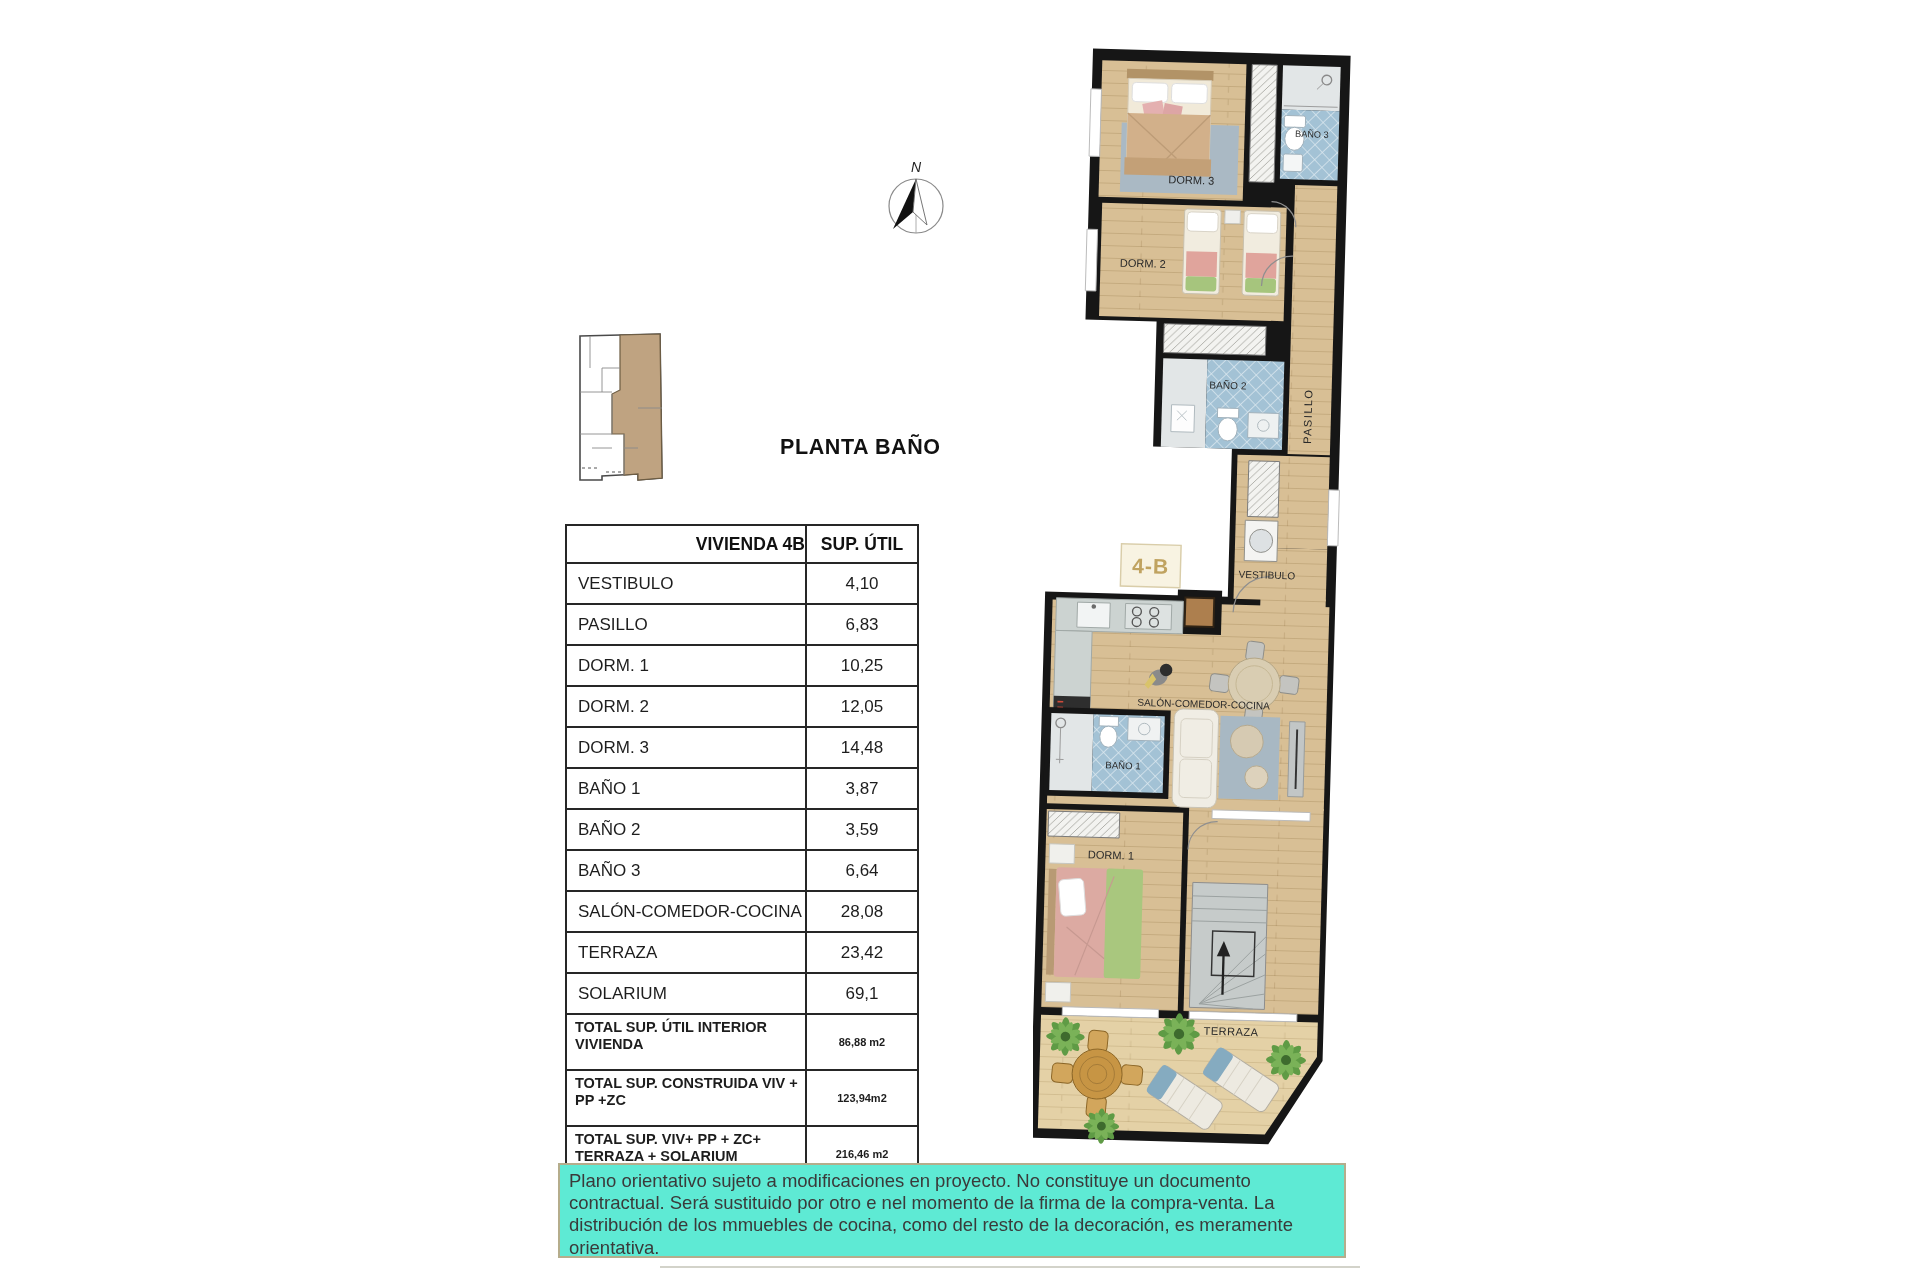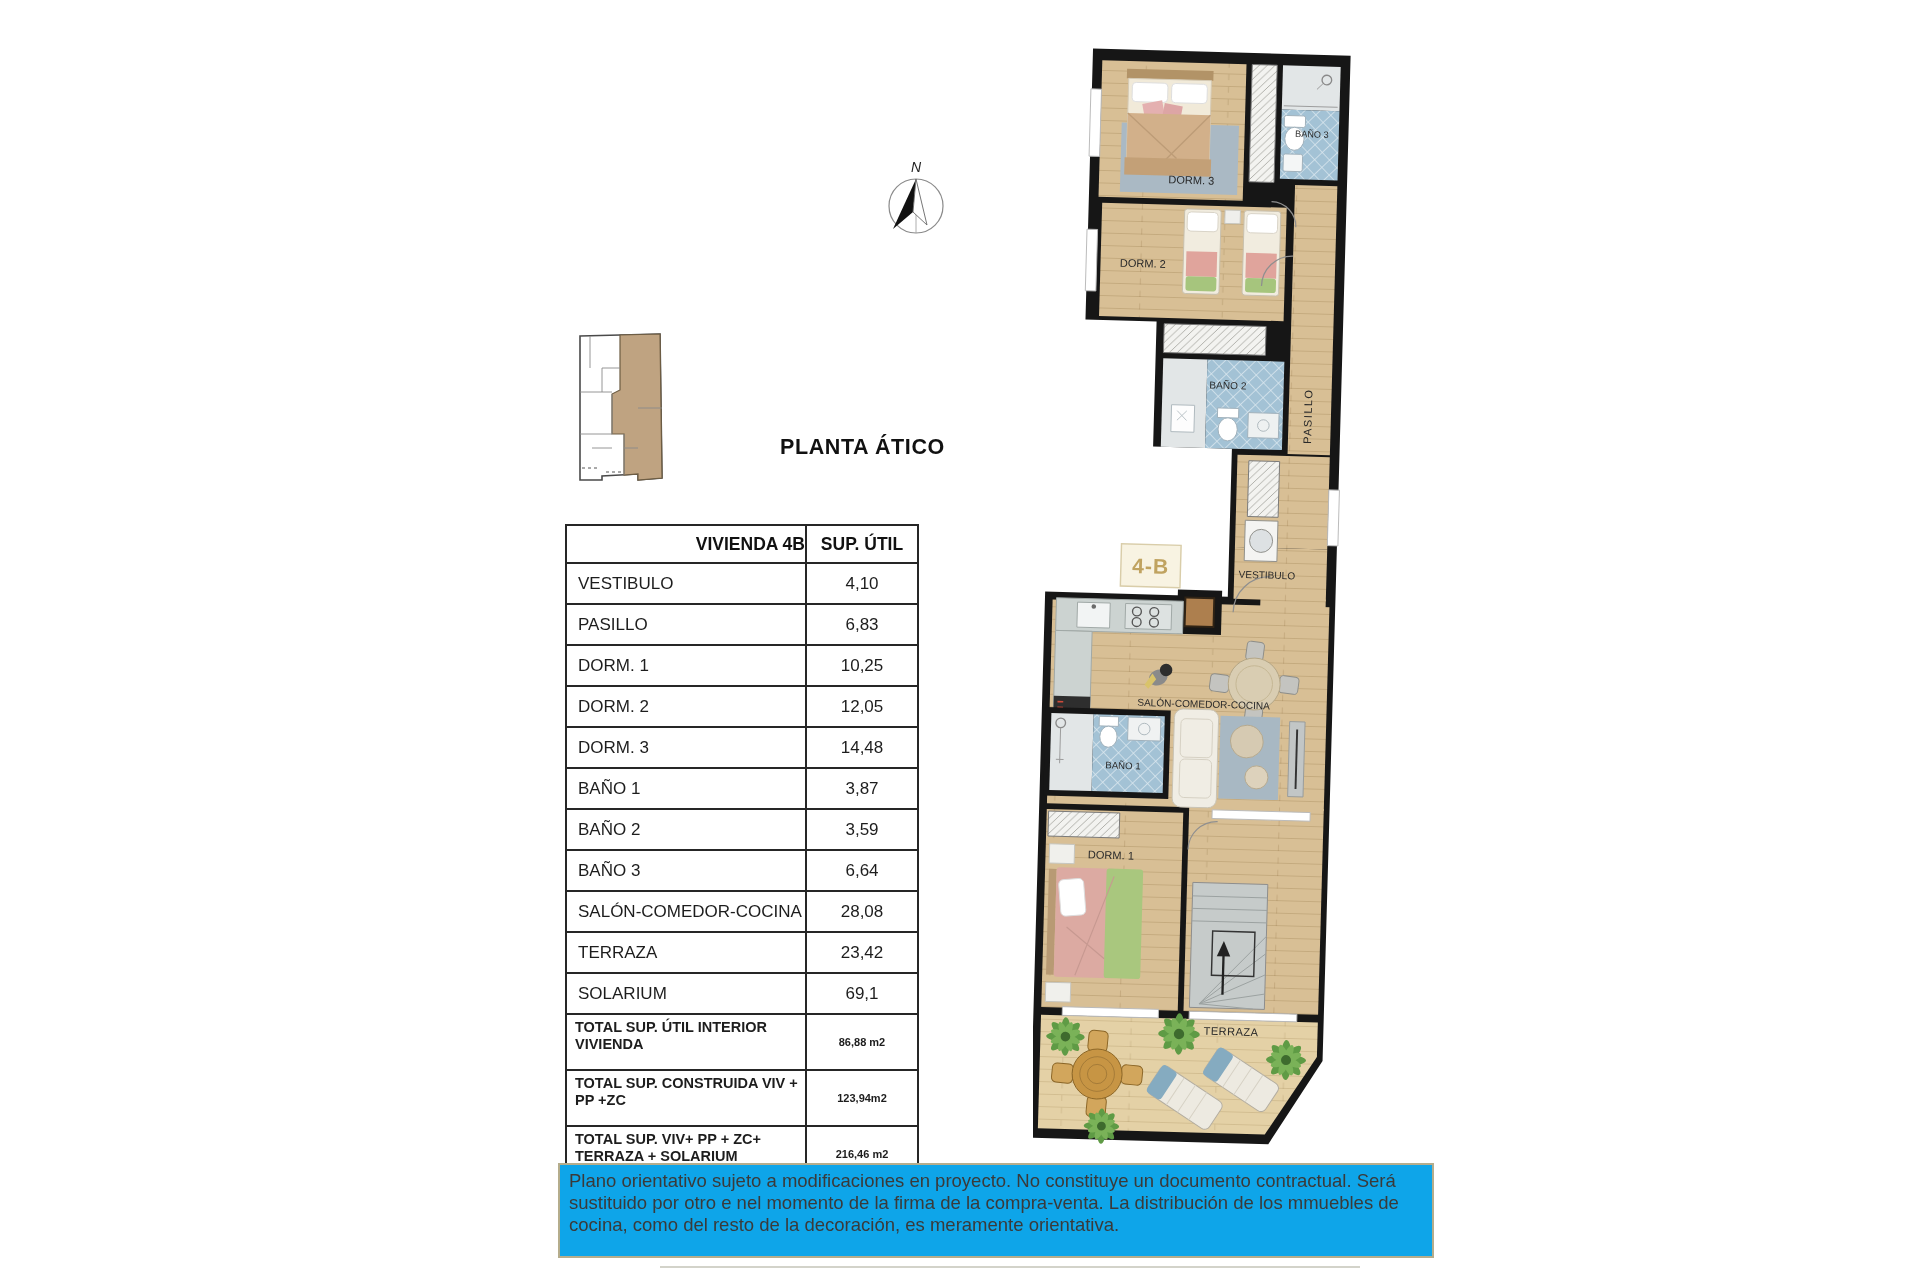--- a/index.html
+++ b/index.html
@@ -11,21 +11,21 @@
   #area-table{left:565px;top:524px;border-collapse:collapse;table-layout:fixed;width:352px;}
   #area-table td,#area-table th{border:2px solid #262626;overflow:hidden;}
   #area-table col.c1{width:240px;} #area-table col.c2{width:112px;}
   #area-table th{height:36px;font-size:17.5px;text-align:right;padding:0 0 0 11px;color:#111;}
   #area-table th.val{text-align:center;padding:0;border-radius:6px;}
   #area-table td{height:39px;font-size:17px;color:#1d1d1d;padding:0 0 0 11px;font-weight:normal;}
   #area-table td.val{text-align:center;padding:0;margin-top:31px;}
   #area-table tr.total td{height:38px;font-weight:bold;font-size:14.5px;line-height:1.15;padding:2px 4px 14px 8px;}
   #area-table tr.total td.val{font-size:11px;padding:0;text-align:center;}
   
-  #disclaimer{left:558px;top:1163px;width:876px;height:95px;border:2px solid #b5ad8c;background:#0ea5e9;
+  #disclaimer{left:558px;top:1163px;width:788px;height:95px;border:2px solid #b5ad8c;background:#5eead4;
     box-sizing:border-box;padding:5px 9px;font-size:18.5px;line-height:1.2;color:#3a3a3a;}
   #footer-line{left:660px;top:1266px;width:700px;height:2px;background:#d3d3ca;}
   svg text{font-family:"Liberation Sans",sans-serif;}
 </style>
 </head>
 <body>
 
 <svg class="abs" style="left:856px;top:140px;width:120px;height:120px" viewBox="0 0 120 120">
   <text x="60" y="32" font-size="14" fill="#222" text-anchor="middle" font-style="italic">N</text>
   <circle cx="60" cy="66" r="27" fill="none" stroke="#8a8a8a" stroke-width="1.2"></circle>
@@ -34,21 +34,21 @@
   <polygon points="60,39 57,72 71,85" fill="#ffffff" stroke="#666" stroke-width="0.9"></polygon>
 </svg>
 
 <svg class="abs" style="left:572px;top:328px;width:96px;height:160px" viewBox="0 0 96 160">
   <polygon points="8,8 88,6 90,150 66,152 66,146 30,148 30,152 8,152" fill="#ffffff" stroke="#4a4a4a" stroke-width="1.6"></polygon>
   <polygon points="48,7 88,6 90,150 66,152 66,146 52,147 52,106 40,106 40,66 48,62" fill="#bfa381" stroke="#6d5c42" stroke-width="1.2"></polygon>
   <path d="M8,64 H40 M40,66 V106 M8,106 H40 M18,8 V40 M30,40 H48 M30,40 V64 M52,106 V147 M20,120 H40 M66,80 H90 M52,120 H66" fill="none" stroke="#8a8a8a" stroke-width="0.9"></path>
   <path d="M10,140 H28 M34,144 H50" stroke="#555" stroke-width="1" stroke-dasharray="3,3" fill="none"></path>
 </svg>
 
-<div class="abs" id="plan-title">PLANTA ÁTICO</div>
+<div class="abs" id="plan-title">PLANTA BAÑO</div>
 
 <table class="abs" id="area-table">
   <colgroup>
       <col class="c1">
       <col class="c2">
     </colgroup>
   <tbody>
       <tr>
     <th>VIVIENDA 4B</th>
     <th class="val">SUP. ÚTIL</th>

